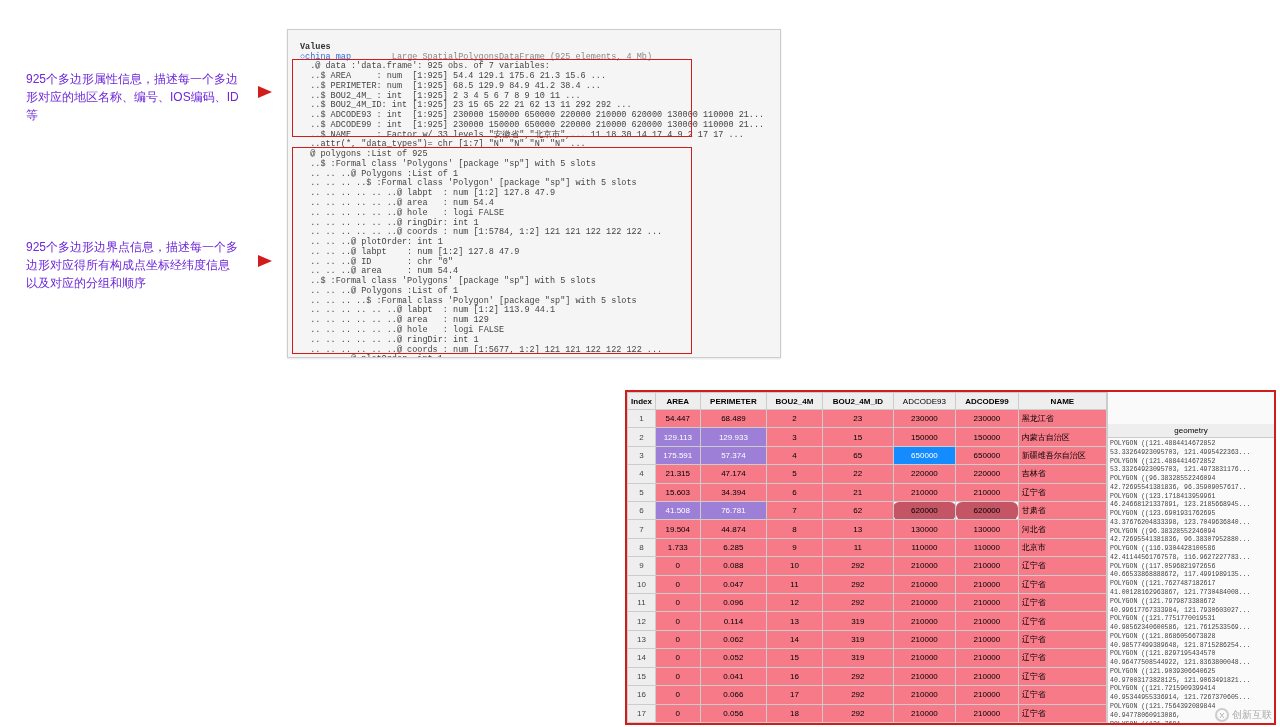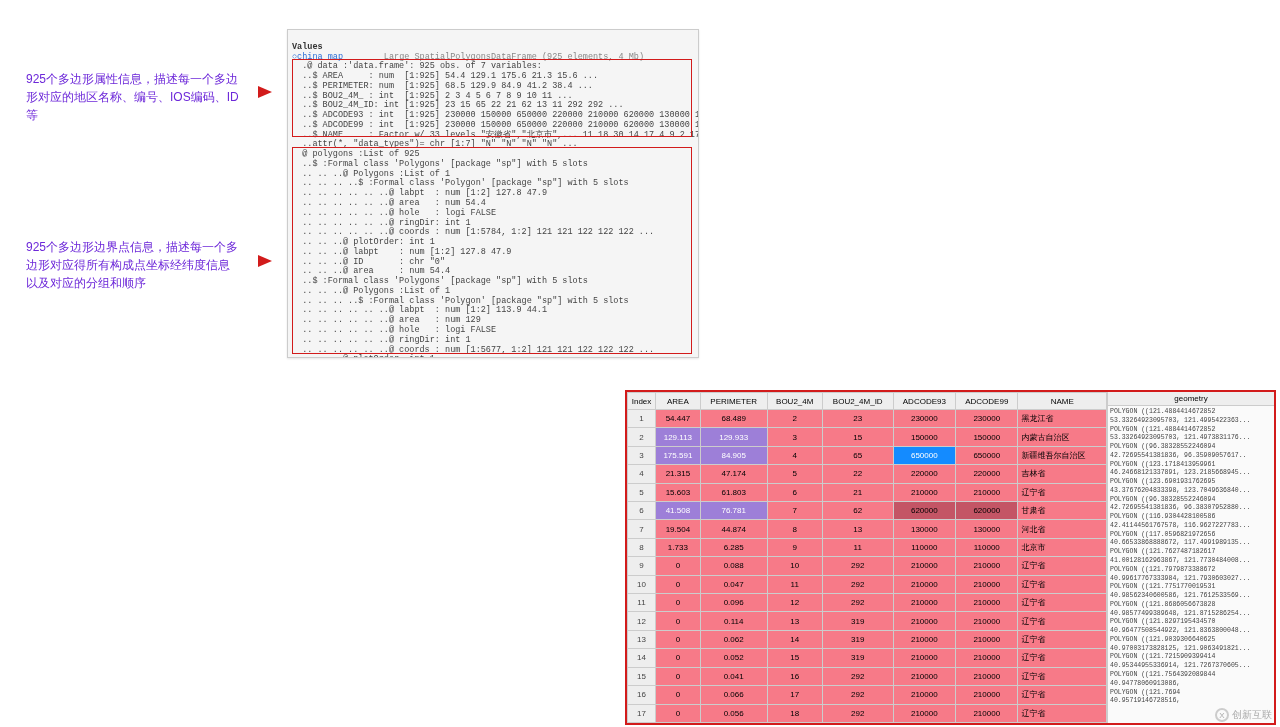--- a/index.html
+++ b/index.html
@@ -2,41 +2,41 @@
 <html><head>
 <meta charset="utf-8">
 <style>
 * { box-sizing: border-box; margin: 0; padding: 0; }
 body { width: 1280px; height: 727px; background: #fff; font-family: "Microsoft YaHei", Arial, sans-serif; position: relative; overflow: hidden; }
 
 
 .top-annot { position: absolute; font-size: 12px; color: #6d28d9; line-height: 1.5; }
 .arrow-right { display: inline-block; width: 0; height: 0; border-top: 6px solid transparent; border-bottom: 6px solid transparent; border-left: 14px solid #d21b1b; position: absolute; }
 
-.code-window { position: absolute; left: 287px; top: 29px; width: 412px; height: 329px; background: #f5f5f5; border: 1px solid #ccc; font-family: "Courier New", monospace; font-size: 8.5px; color: #444; line-height: 1.15; padding: 3px 4px; box-shadow: 0 1px 2px rgba(0,0,0,0.1); overflow: hidden; white-space: pre; }
+.code-window { position: absolute; left: 287px; top: 29px; width: 494px; height: 329px; background: #f5f5f5; border: 1px solid #ccc; font-family: "Courier New", monospace; font-size: 8.5px; color: #444; line-height: 1.15; padding: 3px 12px; box-shadow: 0 1px 2px rgba(0,0,0,0.1); overflow: hidden; white-space: pre; }
 .code-window .hdr { font-weight: bold; color: #333; margin-bottom: 2px; }
 .code-window .obj { color: #2a6dd6; }
 .code-window .comment { color: #888; }
 .red-box { border: 1px solid #d21b1b; position: absolute; pointer-events: none; }
 
 
 .bottom-wrap { position: absolute; left: 625px; top: 390px; width: 651px; height: 335px; border: 2px solid #d21b1b; background: #fafafa; display: flex; }
 .table1 { width: 480px; border-collapse: collapse; font-size: 8px; }
 .table1 th, .table1 td { border: 1px solid #ccc; padding: 1px 3px; text-align: center; height: 17px; }
-.table1 th { background: #eee; font-weight: normal; color: #000; font-size: 8px; }
+.table1 th { background: #eee; font-weight: bold; color: #000; font-size: 8px; }
 .table1 td.idx { background: #eee; color: #444; text-align: center; width: 28px; }
 .table1 td.name { text-align: left; color: #000; font-size: 8px; }
 .row-pink td { background: #f77a88; color: #000; }
 .row-pink td.idx { background: #eee; }
 .cell-purple { background: #9d7fd8 !important; color: #fff !important; }
 .cell-blue { background: #148bff !important; color: #fff !important; }
-.cell-dark { background: #c45565 !important; }
+.cell-dark { background: #c45565 !important; border-radius: 6px; }
 
 .table2-wrap { flex: 1; border-left: 1px solid #ccc; overflow: hidden; }
-.table2-wrap .gh { background: #eee; font-size: 8px; text-align: center; padding: 2px 0; border-bottom: 1px solid #ccc; }
+.table2-wrap .gh { background: #eee; font-size: 8px; text-align: center; padding: 2px 0; border-bottom: 1px solid #ccc; margin-top: 32px; }
 .table2-wrap .glines { font-family: "Courier New", monospace; font-size: 6.5px; color: #444; line-height: 1.35; padding: 2px 2px; white-space: pre; }
 
 .logo { position: absolute; right: 8px; bottom: 5px; font-size: 10px; color: #aaa; display: flex; align-items: center; gap: 3px; }
 .logo .lg { width: 14px; height: 14px; border: 2px solid #ccc; border-radius: 50%; display: flex; align-items: center; justify-content: center; font-size: 8px; }
 </style>
 </head>
 <body>
 
 <div class="top-annot" style="left:26px; top:70px; width:215px;">925个多边形属性信息，描述每一个多边形对应的地区名称、编号、IOS编码、ID等</div>
 <span class="arrow-right" style="left:258px; top:86px;"></span>
@@ -113,41 +113,41 @@
           <td class="cell-purple">129.933</td>
           <td>3</td>
           <td>15</td>
           <td>150000</td>
           <td>150000</td>
           <td class="name">内蒙古自治区</td>
         </tr>
         <tr class="row-pink">
           <td class="idx">3</td>
           <td class="cell-purple">175.591</td>
-          <td class="cell-purple">84.905</td>
+          <td class="cell-purple">57.374</td>
           <td>4</td>
           <td>65</td>
           <td class="cell-blue">650000</td>
           <td>650000</td>
           <td class="name">新疆维吾尔自治区</td>
         </tr>
         <tr class="row-pink">
           <td class="idx">4</td>
           <td>21.315</td>
           <td>47.174</td>
           <td>5</td>
           <td>22</td>
           <td>220000</td>
           <td>220000</td>
           <td class="name">吉林省</td>
         </tr>
         <tr class="row-pink">
           <td class="idx">5</td>
           <td>15.603</td>
-          <td>61.803</td>
+          <td>34.394</td>
           <td>6</td>
           <td>21</td>
           <td>210000</td>
           <td>210000</td>
           <td class="name">辽宁省</td>
         </tr>
         <tr class="row-pink">
           <td class="idx">6</td>
           <td class="cell-purple">41.508</td>
           <td class="cell-purple">76.781</td>

